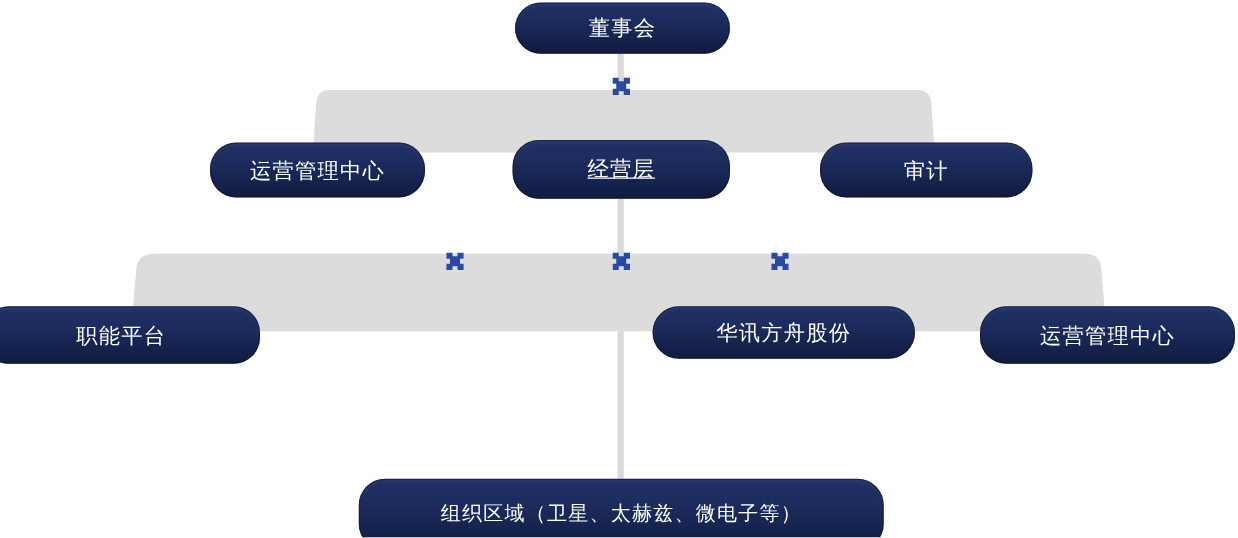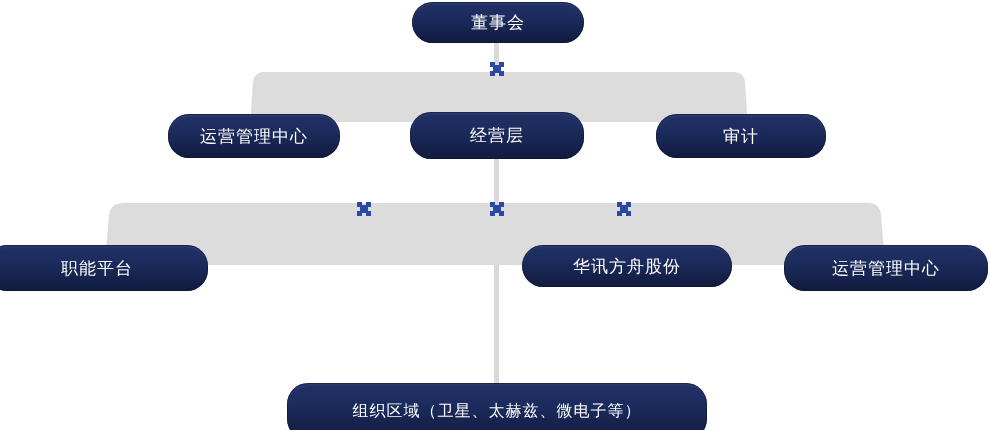--- a/index.html
+++ b/index.html
@@ -72,21 +72,21 @@
   </span>
   <span class="cross" style="left:617px;top:202px;">
     <svg width="14" height="14" viewBox="0 0 14 14">
         <path d="M0,0 H5 V3 H9 V0 H14 V5 H11 V9 H14 V14 H9 V11 H5 V14 H0 V9 H3 V5 H0 Z"></path>
       </svg>
   </span>
 
   <div class="node" style="left:412px;top:2px;width:172px;height:41px;">董事会</div>
 
   <div class="node" style="left:168px;top:114px;width:172px;height:44px;">运营管理中心</div>
-  <div class="node" style="left:410px;top:112px;width:174px;height:47px;">经营层</div>
+  <div class="node" style="left:410px;top:112px;width:174px;height:47px;text-decoration:underline;">经营层</div>
   <div class="node" style="left:656px;top:114px;width:170px;height:44px;">审计</div>
 
   <div class="node" style="left:-14px;top:245px;width:222px;height:46px;">职能平台</div>
   <div class="node" style="left:522px;top:245px;width:210px;height:42px;">华讯方舟股份</div>
   <div class="node" style="left:784px;top:245px;width:204px;height:46px;">运营管理中心</div>
 
   <div class="node" style="left:287px;top:383px;width:420px;height:57px;font-size:16px;">组织区域（卫星、太赫兹、微电子等）</div>
 
 </div>
 

